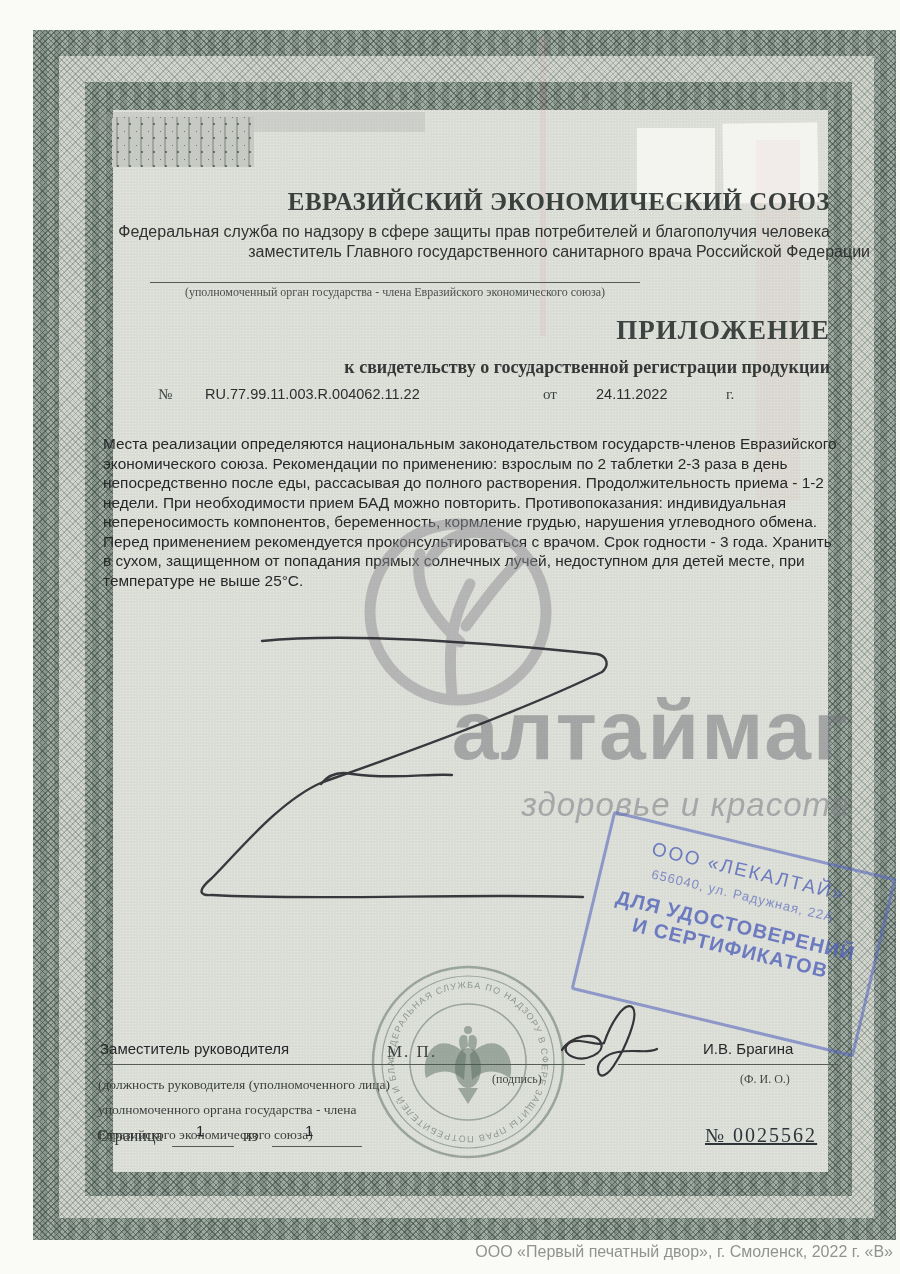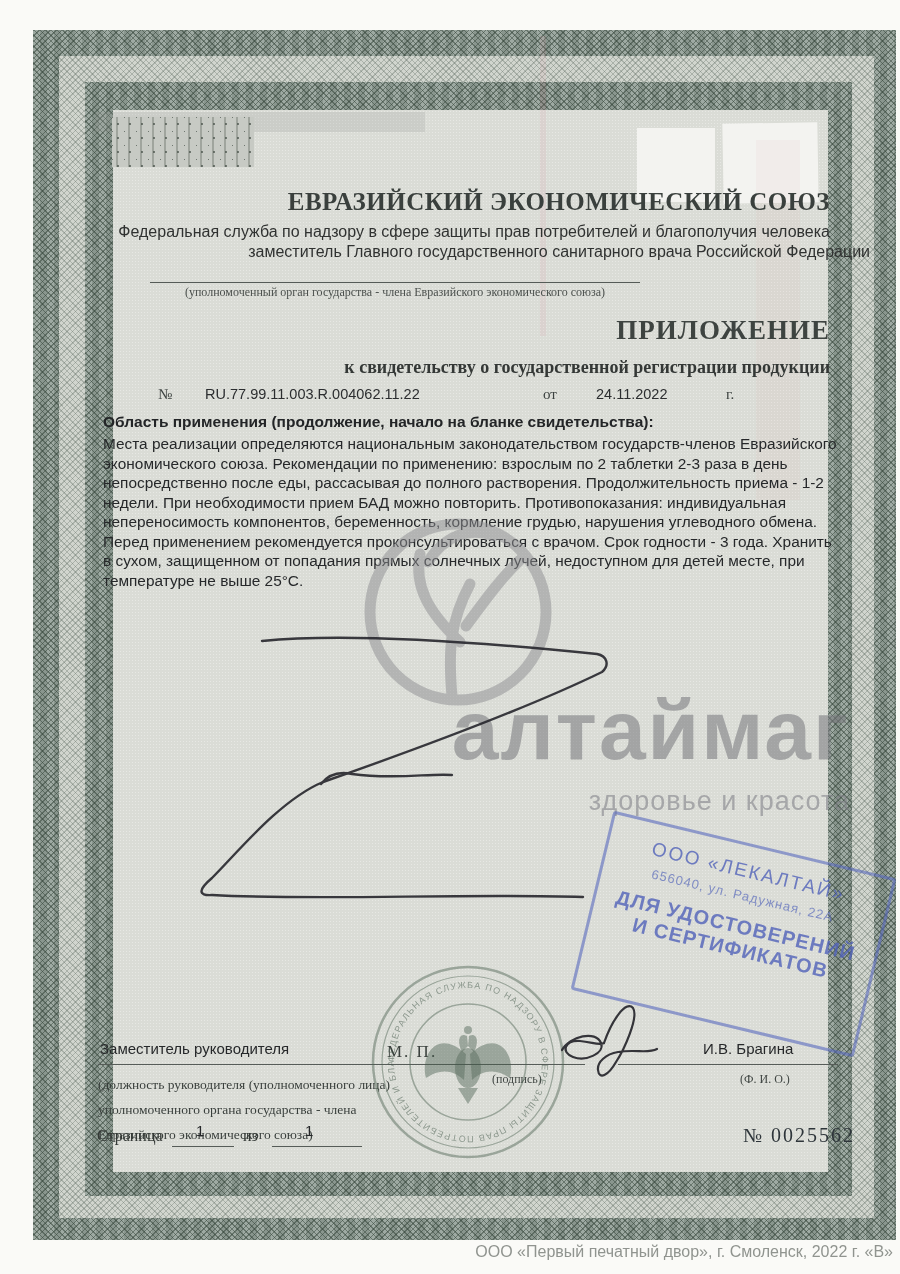--- a/index.html
+++ b/index.html
@@ -53,21 +53,21 @@
              letter-spacing:1px;color:#3e4441;}
   .doc-sub{top:357px;font-family:"Liberation Serif",serif;font-weight:bold;font-size:18px;color:#34383 6;color:#343836;}
   .reg{position:absolute;top:386px;font-size:15px;}
   .reg.serif{font-family:"Liberation Serif",serif;color:#3c4240;}
   .reg.sans{font-family:"Liberation Sans",sans-serif;font-size:14.5px;color:#2c2e30;}
   
   .body-h{position:absolute;left:103px;top:413px;font-size:15.5px;font-weight:bold;color:#232527;}
   .body-t{position:absolute;left:103px;top:434px;width:737px;font-size:15.4px;line-height:19.5px;color:#26282a;}
   
   .wm-brand{top:682px;font-weight:bold;font-size:84px;letter-spacing:2px;color:rgba(118,118,124,.55);left:120px;}
-  .wm-tag{top:786px;font-size:27px;letter-spacing:1px;color:rgba(128,128,134,.58);left:120px;}
+  .wm-tag{top:786px;font-size:33px;letter-spacing:1px;color:rgba(128,128,134,.58);left:120px;font-style:italic;}
   .wm-logo{position:absolute;left:348px;top:500px;opacity:.5;}
   
   .stamp{position:absolute;left:588px;top:842px;width:285px;height:178px;transform:rotate(13.5deg);
          border:3px solid rgba(88,105,190,.6);border-radius:3px;text-align:center;
          color:rgba(80,98,185,.8);z-index:6;}
   .stamp .co{margin-top:14px;font-size:19px;letter-spacing:2px;}
   .stamp .addr{margin-top:6px;font-size:13px;letter-spacing:1px;color:rgba(80,98,185,.66);}
   .stamp .p1{margin-top:12px;font-size:20px;font-weight:bold;letter-spacing:1px;}
   .stamp .p2{font-size:20px;font-weight:bold;letter-spacing:1px;}
   
@@ -84,22 +84,22 @@
            font-size:13.5px;line-height:25px;color:#393f3c;}
   .sign-cap{position:absolute;left:492px;top:1072px;font-family:"Liberation Serif",serif;font-size:12px;color:#42484 5;color:#424845;}
   .name-cap{position:absolute;left:740px;top:1072px;font-family:"Liberation Serif",serif;font-size:12px;color:#424845;}
   
   .pg-label{position:absolute;left:97px;top:1127px;font-family:"Liberation Serif",serif;font-size:16px;color:#34393 6;color:#343936;}
   .pg-cur{position:absolute;left:196px;top:1122px;font-size:15px;color:#26282a;}
   .pg-rule1{position:absolute;left:172px;top:1146px;width:62px;border-top:1.3px solid #565c58;}
   .pg-of{position:absolute;left:243px;top:1127px;font-family:"Liberation Serif",serif;font-size:16px;color:#343936;}
   .pg-tot{position:absolute;left:305px;top:1122px;font-size:15px;color:#26282a;}
   .pg-rule2{position:absolute;left:272px;top:1146px;width:90px;border-top:1.3px solid #565c58;}
-  .form-no{position:absolute;left:705px;top:1124px;width:150px;text-align:right;
-           font-family:"Liberation Serif",serif;font-size:20px;letter-spacing:2px;color:#2e353a;}
+  .form-no{position:absolute;left:705px;top:1124px;width:150px;
+           font-family:"Liberation Serif",serif;font-size:20px;letter-spacing:2px;color:#2e353a;text-decoration:underline;}
   .print-footer{position:absolute;left:420px;top:1243px;width:473px;text-align:right;
                 font-size:16px;color:#90948f;}
 </style>
 </head>
 <body>
 
 <div class="page">
 
   <div class="cert hatch-dark">
     <div class="band-light hatch-light">
@@ -124,21 +124,20 @@
 
   <div class="ctr doc-sub">к свидетельству о государственной регистрации продукции</div>
   <div class="ctr doc-title">ПРИЛОЖЕНИЕ</div>
 
   <span class="reg serif" style="left:158px;">№</span>
   <span class="reg sans" style="left:205px;">RU.77.99.11.003.R.004062.11.22</span>
   <span class="reg serif" style="left:543px;">от</span>
   <span class="reg sans" style="left:596px;">24.11.2022</span>
   <span class="reg serif" style="left:726px;">г.</span>
 
-  <div class="body-h">Область применения (продолжение, начало на бланке свидетельства):</div>
   <div class="body-t">Места реализации определяются национальным законодательством государств-членов Евразийского экономического союза. Рекомендации по применению: взрослым по 2 таблетки 2-3 раза в день непосредственно после еды, рассасывая до полного растворения. Продолжительность приема - 1-2 недели. При необходимости прием БАД можно повторить. Противопоказания: индивидуальная непереносимость компонентов, беременность, кормление грудью, нарушения углеводного обмена. Перед применением рекомендуется проконсультироваться с врачом. Срок годности - 3 года. Хранить в сухом, защищенном от попадания прямых солнечных лучей, недоступном для детей месте, при температуре не выше 25°С.</div>
 
   <svg class="wm-logo" width="220" height="220" viewBox="0 0 220 220">
     <g fill="none" stroke="#8e8e92" stroke-width="11" stroke-linecap="round">
       <circle cx="110" cy="112" r="88"></circle>
       <path d="M104 196 C100 150 102 122 122 84"></path>
       <path d="M112 142 C80 112 66 86 72 54"></path>
       <path d="M118 126 C140 96 155 76 172 60"></path>
       <path d="M80 62 C96 36 122 26 146 36"></path>
     </g>

